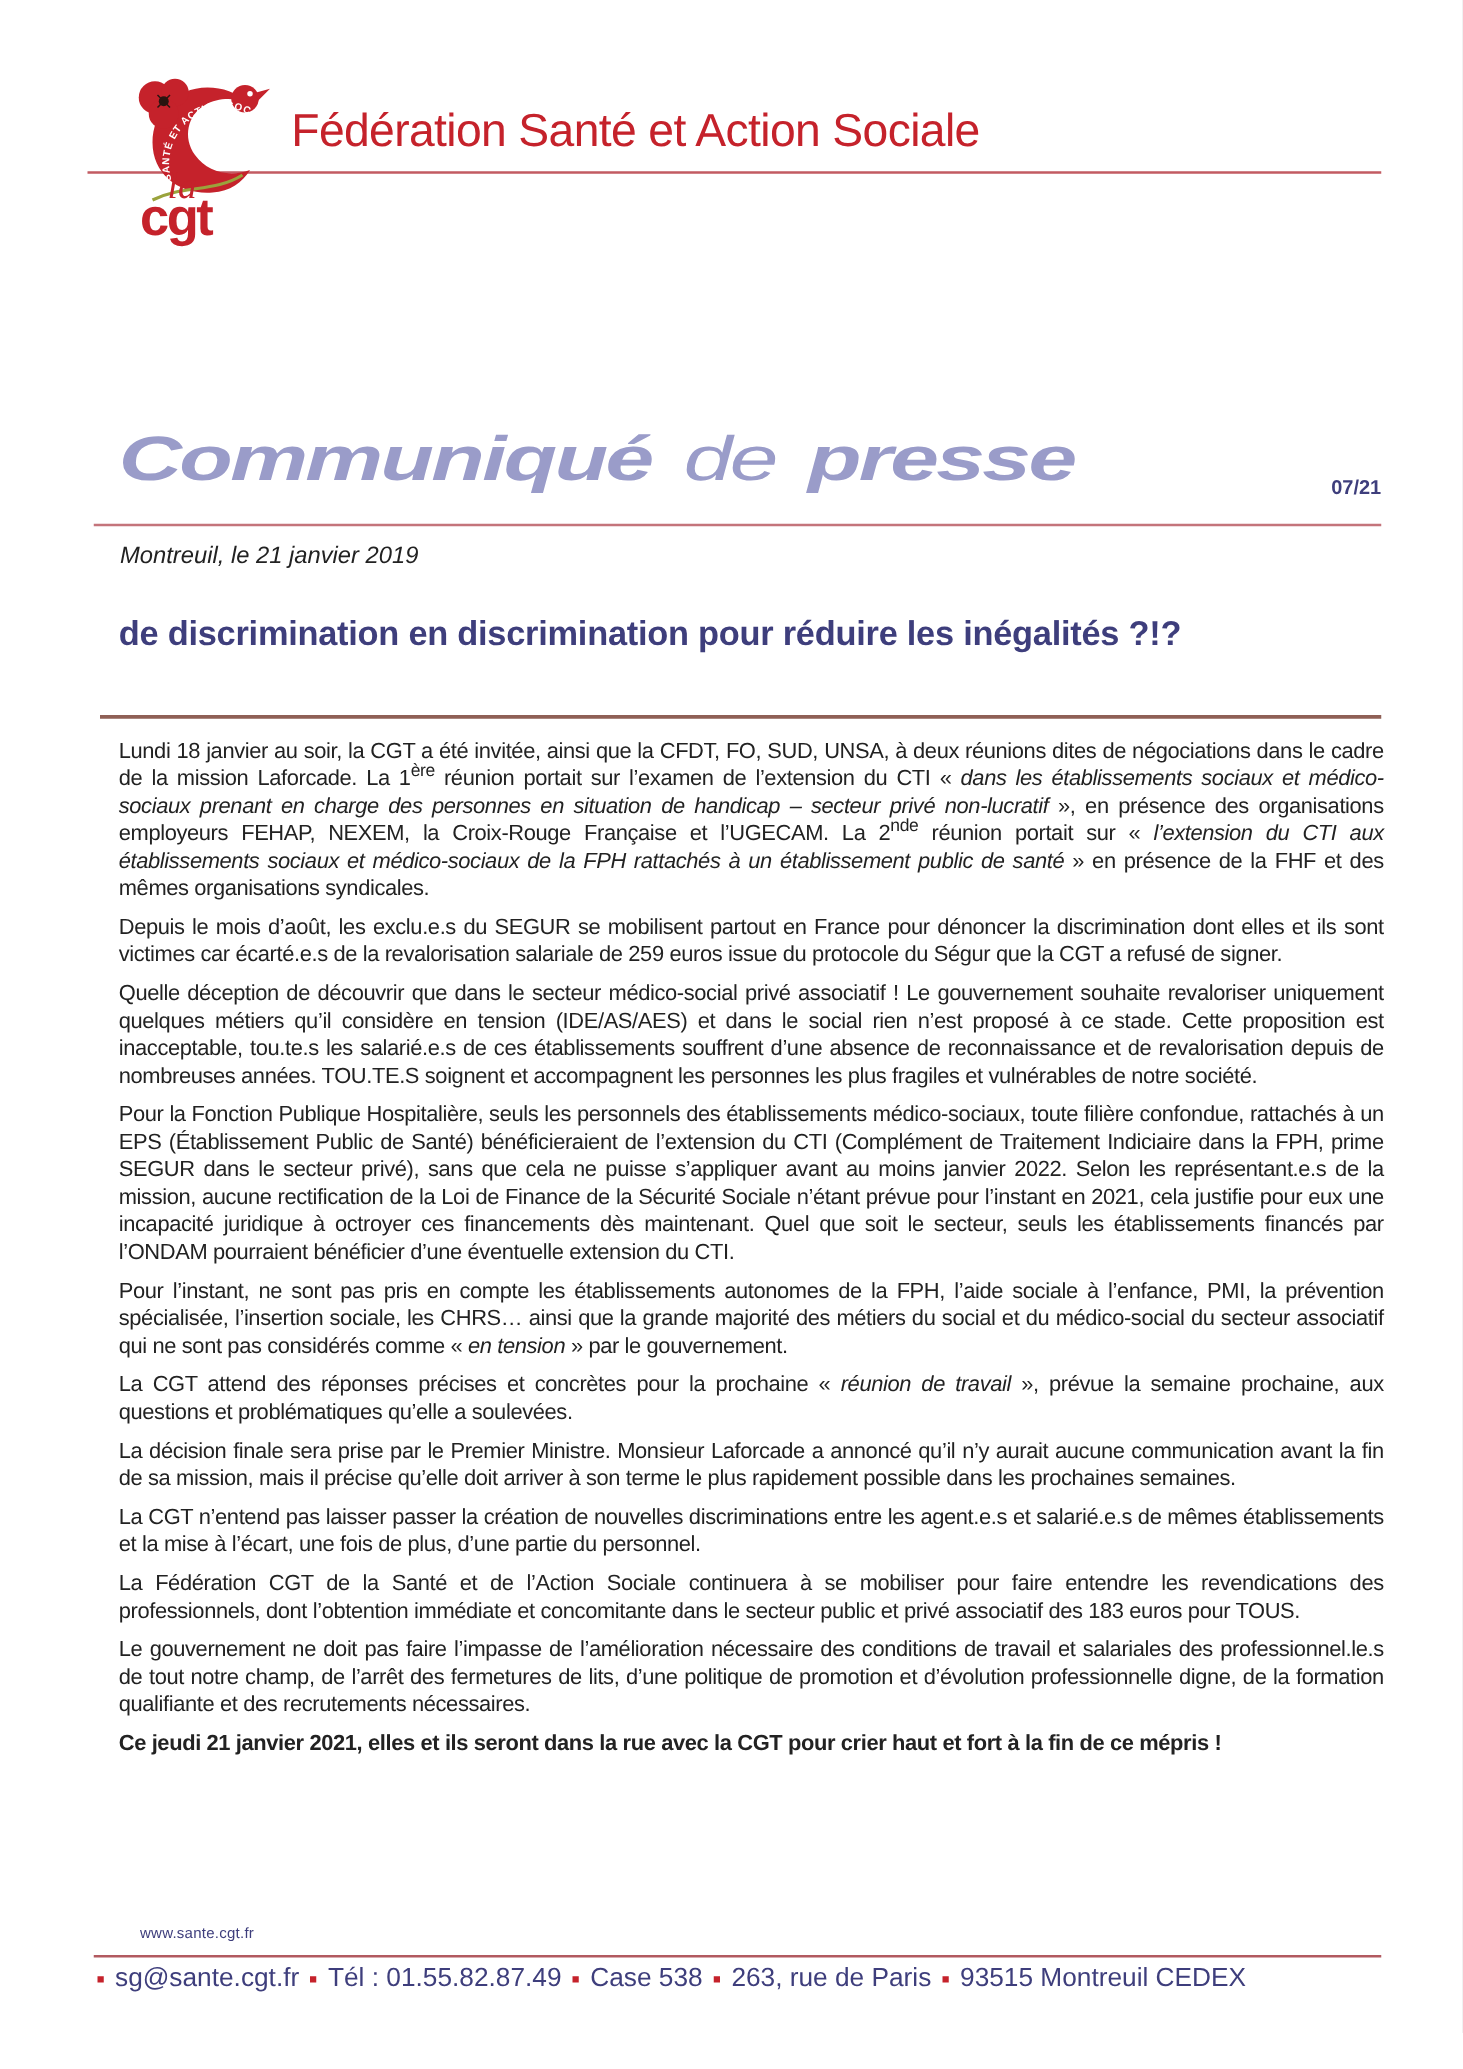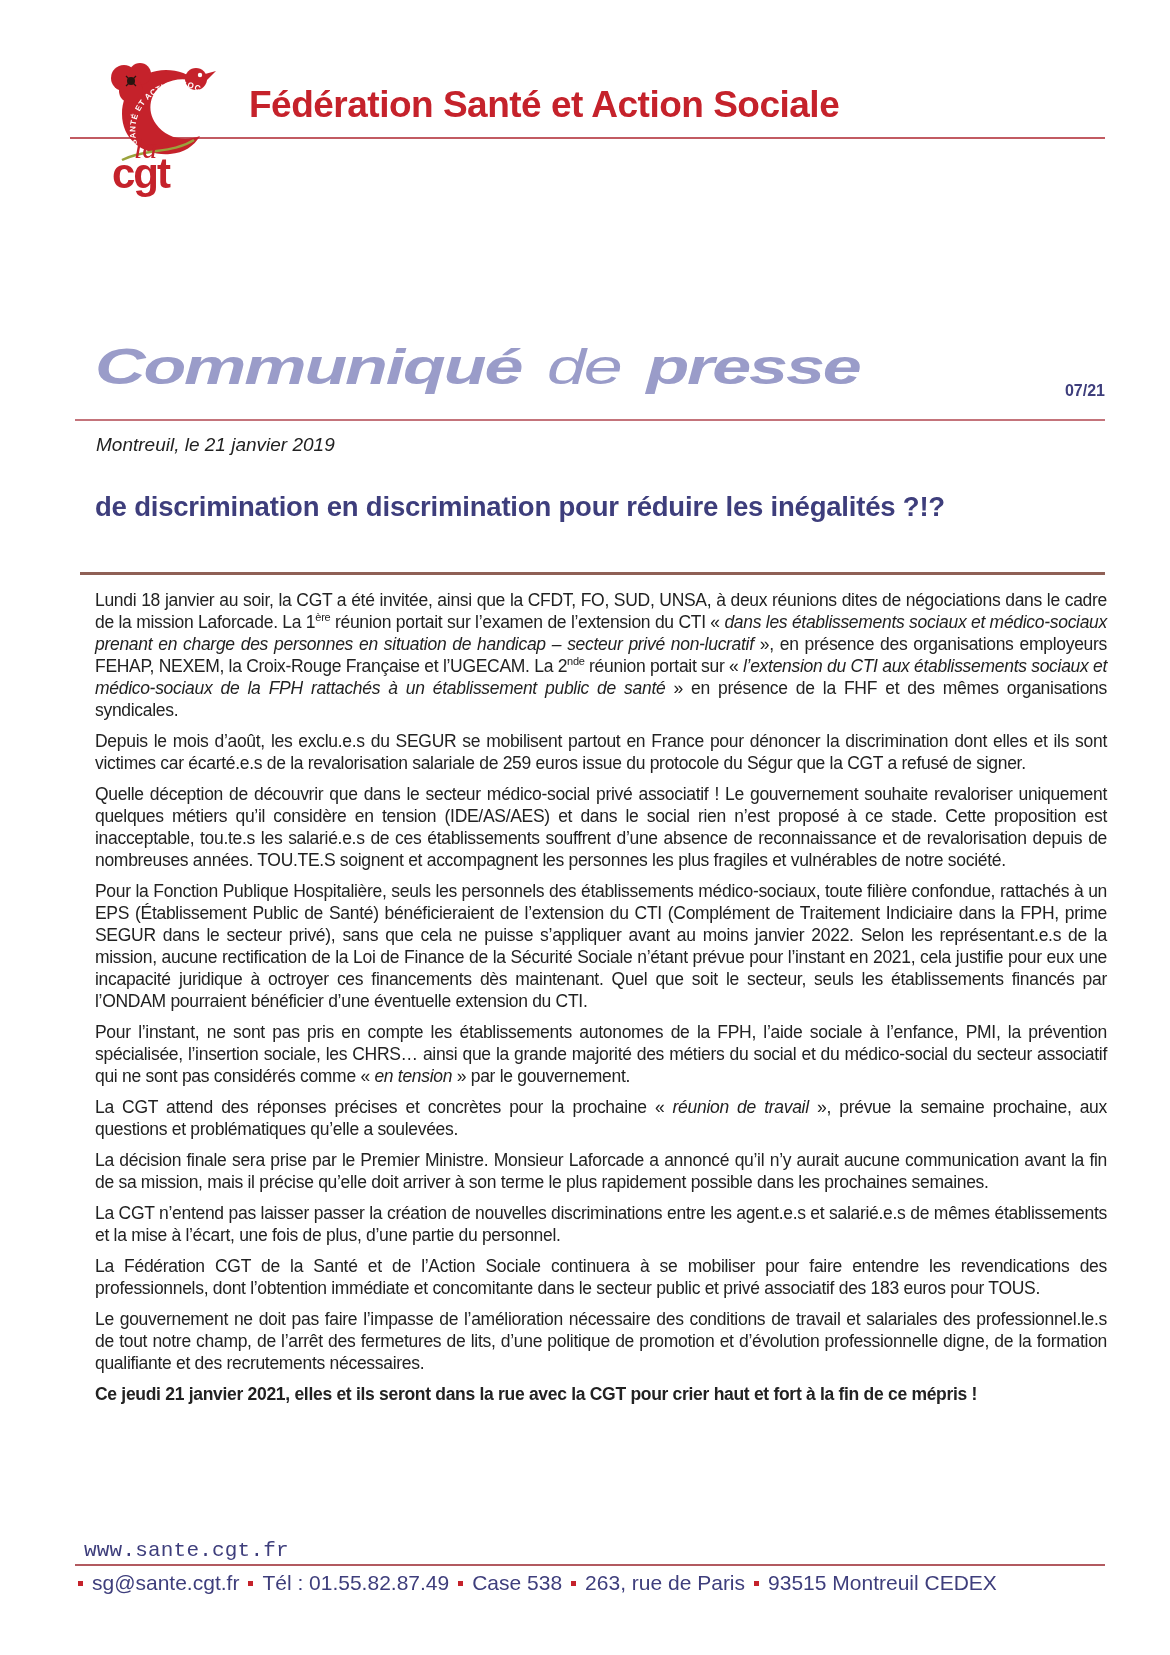--- a/index.html
+++ b/index.html
@@ -10,39 +10,39 @@
   }
   .header-rule { position:absolute; left:70px; top:137px; width:1035px; height:2px; background:var(--header_rule,#c25b62); z-index:1; }
   .logo { position:absolute; left:88px; top:48px; width:150px; height:150px; z-index:2; }
   .logo .red-fill { fill:var(--red,#c5222b); }
   .logo .dark-fill { fill:#2a1510; }
   .logo .white-fill { fill:#ffffff; }
   .logo .arc-text { fill:#ffffff; font:bold 8px "Liberation Sans",sans-serif; letter-spacing:0.6px; }
   .logo .la-text { fill:var(--red,#c5222b); font:italic 30px "Liberation Serif",serif; }
   .logo .cgt-text { fill:var(--red,#c5222b); font:bold 42px "Liberation Sans",sans-serif; letter-spacing:-2px; }
   .logo .olive-stroke { stroke:var(--logo_olive,#9aa33c); stroke-width:2.5; fill:none; }
-  .org-title { position:absolute; left:233px; top:84px; font-size:37px; font-weight:bold; color:var(--red,#c5222b); letter-spacing:-0.5px; white-space:nowrap;margin-left:16px; }
+  .org-title { position:absolute; left:233px; top:84px; font-size:37px; font-weight:normal; color:var(--red,#c5222b); letter-spacing:-0.5px; white-space:nowrap; }
 
   .masthead { position:absolute; left:95px; top:338px; font-size:50px; font-style:italic; color:var(--lavender,#9a9cc9); transform:scaleX(1.40); transform-origin:left top; white-space:nowrap; letter-spacing:-1.5px; }
   .mh-bold { font-weight:bold; }
   .mh-light { font-weight:normal; margin:0 6px; }
   .issue { position:absolute; right:65px; top:382px; font-size:16px; font-weight:bold; color:var(--navy,#3e3e7c); }
   .masthead-rule { position:absolute; left:75px; top:419px; width:1030px; height:2px; background:var(--masthead_rule,#c4747b); }
   .dateline { position:absolute; left:96px; top:434px; font-size:19px; font-style:italic; color:#222; }
 
   .article-title { position:absolute; left:95px; top:489px; font-size:27.5px; font-weight:bold; color:var(--navy,#3e3e7c); line-height:35px; letter-spacing:-0.2px; }
   .title-rule { position:absolute; left:80px; top:572px; width:1025px; height:3px; background:var(--title_rule,#8f6056); }
 
   .body { position:absolute; left:95px; top:589px; width:1012px; color:var(--body_text,#222); font-size:17.5px; line-height:22px; text-align:justify; letter-spacing:-0.3px; }
   .para { margin:0 0 9px 0; }
   .para-bold { font-weight:bold; }
   .it { font-style:italic; }
-  .body sup { font-size:11px; line-height:0; vertical-align:super; }
+  .body sup { font-size:14px; line-height:0; vertical-align:super; }
 
-  .footer-web { position:absolute; left:84px; top:1539px; font-size:21px; color:var(--navy,#3e3e7c); letter-spacing:0.2px;font-family:Liberation Mono, monospace; }
+  .footer-web { position:absolute; left:112px; top:1539px; font-size:12px; color:var(--navy,#3e3e7c); letter-spacing:0.2px; }
   .footer-rule { position:absolute; left:75px; top:1564px; width:1030px; height:2px; background:var(--footer_rule,#b25a60); }
   .footer-contacts { position:absolute; left:78px; top:1571px; display:flex; align-items:center; font-size:21px; color:var(--navy,#3e3e7c); }
   .bullet { width:5px; height:5px; background:var(--red,#c5222b); display:inline-block; margin:0 9px; flex:none; }
   .bullet:first-child { margin-left:0; }
   .contact-item { white-space:nowrap; }
 </style>
 </head>
 <body>
 
 <div class="page" style="--red: #c5222b; --lavender: #9a9cc9; --navy: #3e3e7c; --header_rule: #c25b62; --masthead_rule: #c4747b; --title_rule: #8f6056; --footer_rule: #b25a60; --body_text: #222222; --logo_olive: #9aa33c;">

